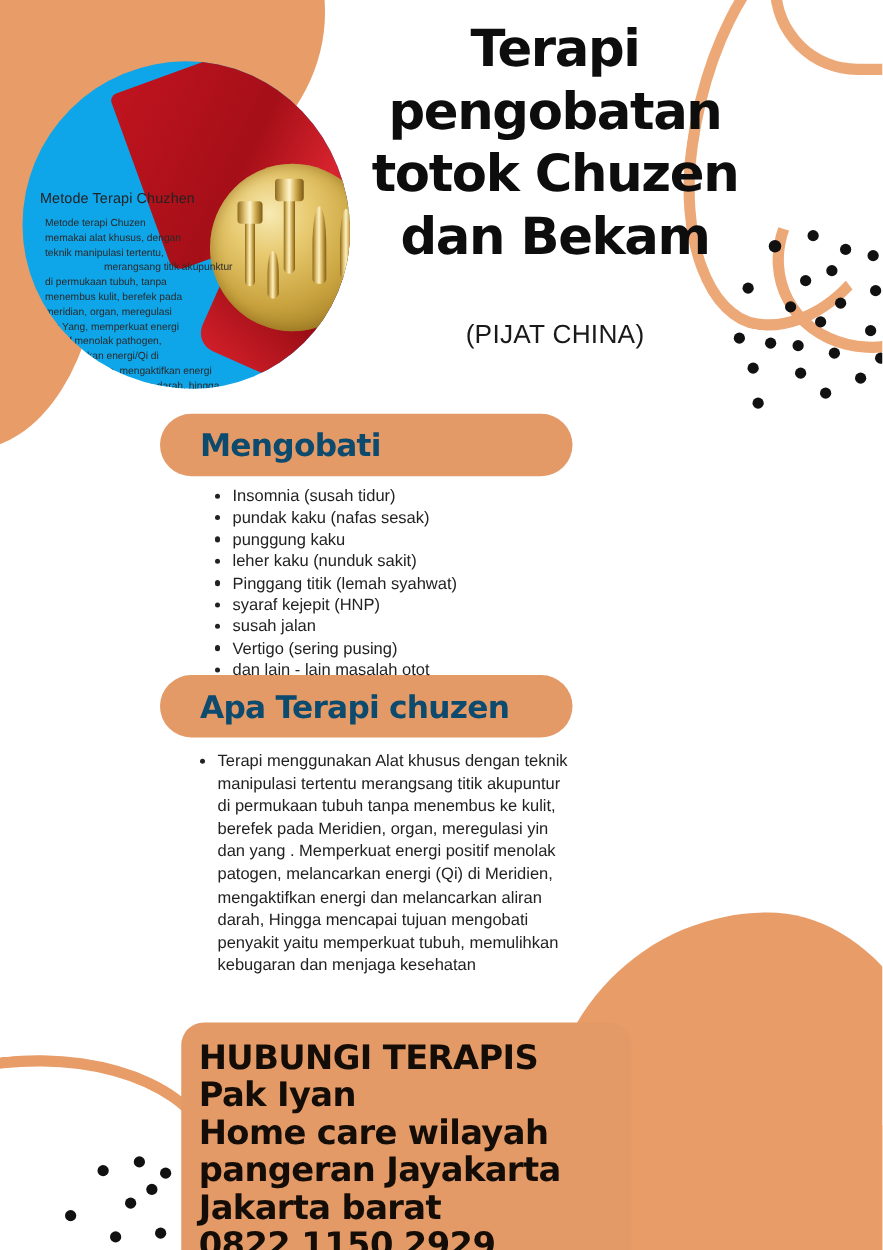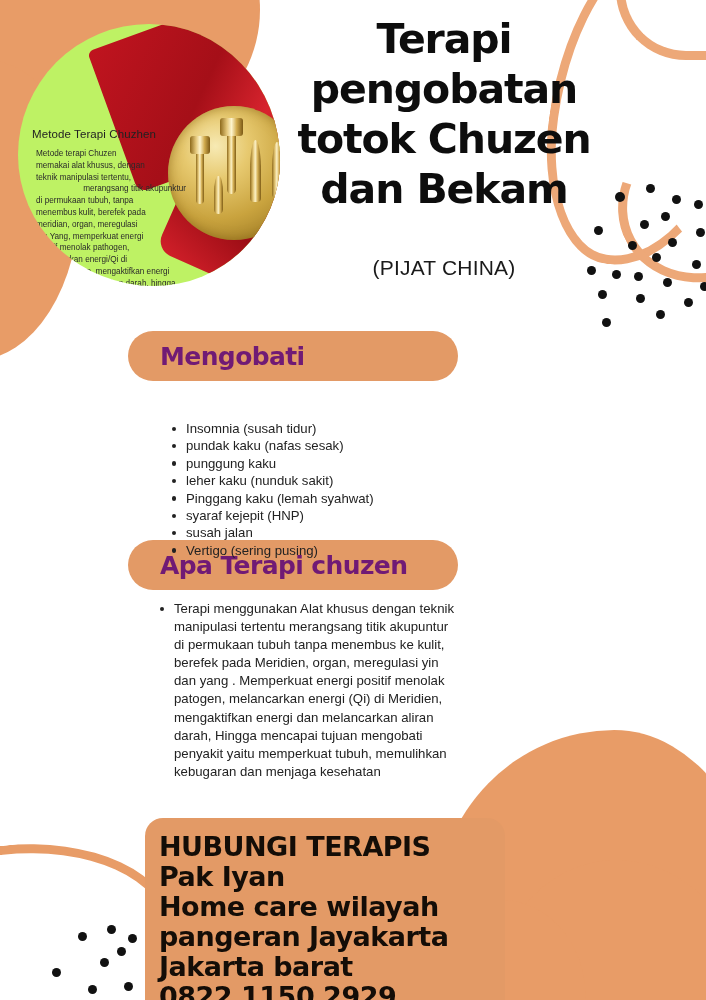--- a/index.html
+++ b/index.html
@@ -30,23 +30,23 @@
   .blob-tl2 {
     left:-110px; top:60px;
     width:190px; height:300px;
     background:#e89c67;
     border-radius:50% 50% 55% 45% / 40% 45% 55% 60%;
   }
 
   
   .photo-card {
     position:absolute;
-    left:18px; top:24px;
+    left:18px; top:49px;
     width:262px; height:262px;
-    background:#bef264;
+    background:#0ea5e9;
     border-radius:50% 50% 48% 52% / 50% 52% 48% 50%;
     overflow:hidden;
   }
   .photo-inner { position:absolute; inset:0; }
   .ribbon {
     position:absolute;
     left:88px; top:-16px;
     width:230px; height:150px;
     background:linear-gradient(135deg,#c0141f 0%,#a50f18 45%,#d8242e 70%,#8d0b12 100%);
     transform:rotate(-20deg);
@@ -190,21 +190,21 @@
     background:#e39a66;
     border-radius:28px;
     display:flex; align-items:center;
     padding-left:32px;
     z-index:5;
   }
   .pill-label {
     font-family:"DejaVu Sans", sans-serif;
     font-weight:700;
     font-size:25px;
-    color:#701a75;
+    color:#0c4a6e;
     letter-spacing:-0.6px;
   }
   #pill-mengobati { left:128px; top:331px; width:330px; height:50px; }
   #pill-apa       { left:128px; top:540px; width:330px; height:50px; }
 
   ul.bullets {
     position:absolute;
     list-style:none;
     z-index:6;
   }
@@ -217,21 +217,21 @@
     color:#222222;
   }
   ul.bullets li::before {
     content:"";
     position:absolute;
     left:0; top:6.6px;
     width:4.4px; height:4.4px;
     background:#222;
     border-radius:50%;
   }
-  #list-mengobati { left:172px; top:388px; width:330px;margin-top:32px; }
+  #list-mengobati { left:172px; top:388px; width:330px; }
   #list-apa { left:160px; top:600px; width:300px; }
   #list-apa li { font-size:13.2px; line-height:18.1px; }
 
   
   .contact-card {
     position:absolute;
     left:145px; top:818px;
     width:360px; height:200px;
     background:#e39a66;
     border-radius:18px 18px 0 0;
@@ -338,24 +338,25 @@
   <div class="subtitle">(PIJAT CHINA)</div>
 
   <div class="pill" id="pill-mengobati">
     <span class="pill-label">Mengobati</span>
   </div>
   <ul class="bullets" id="list-mengobati">
       <li>Insomnia (susah tidur)</li>
       <li>pundak kaku (nafas sesak)</li>
       <li>punggung kaku</li>
       <li>leher kaku (nunduk sakit)</li>
-      <li>Pinggang kaku (lemah syahwat)</li>
+      <li>Pinggang titik (lemah syahwat)</li>
       <li>syaraf kejepit (HNP)</li>
       <li>susah jalan</li>
       <li>Vertigo (sering pusing)</li>
+      <li>dan lain - lain masalah otot</li>
     </ul>
 
   <div class="pill" id="pill-apa">
     <span class="pill-label">Apa Terapi chuzen</span>
   </div>
   <ul class="bullets" id="list-apa">
       <li>Terapi menggunakan Alat khusus dengan teknik manipulasi tertentu merangsang titik akupuntur di permukaan tubuh tanpa menembus ke kulit, berefek pada Meridien, organ, meregulasi yin dan yang . Memperkuat energi positif menolak patogen, melancarkan energi (Qi) di Meridien, mengaktifkan energi dan melancarkan aliran darah, Hingga mencapai tujuan mengobati penyakit yaitu memperkuat tubuh, memulihkan kebugaran dan menjaga kesehatan</li>
     </ul>
 
   <div class="contact-card">

